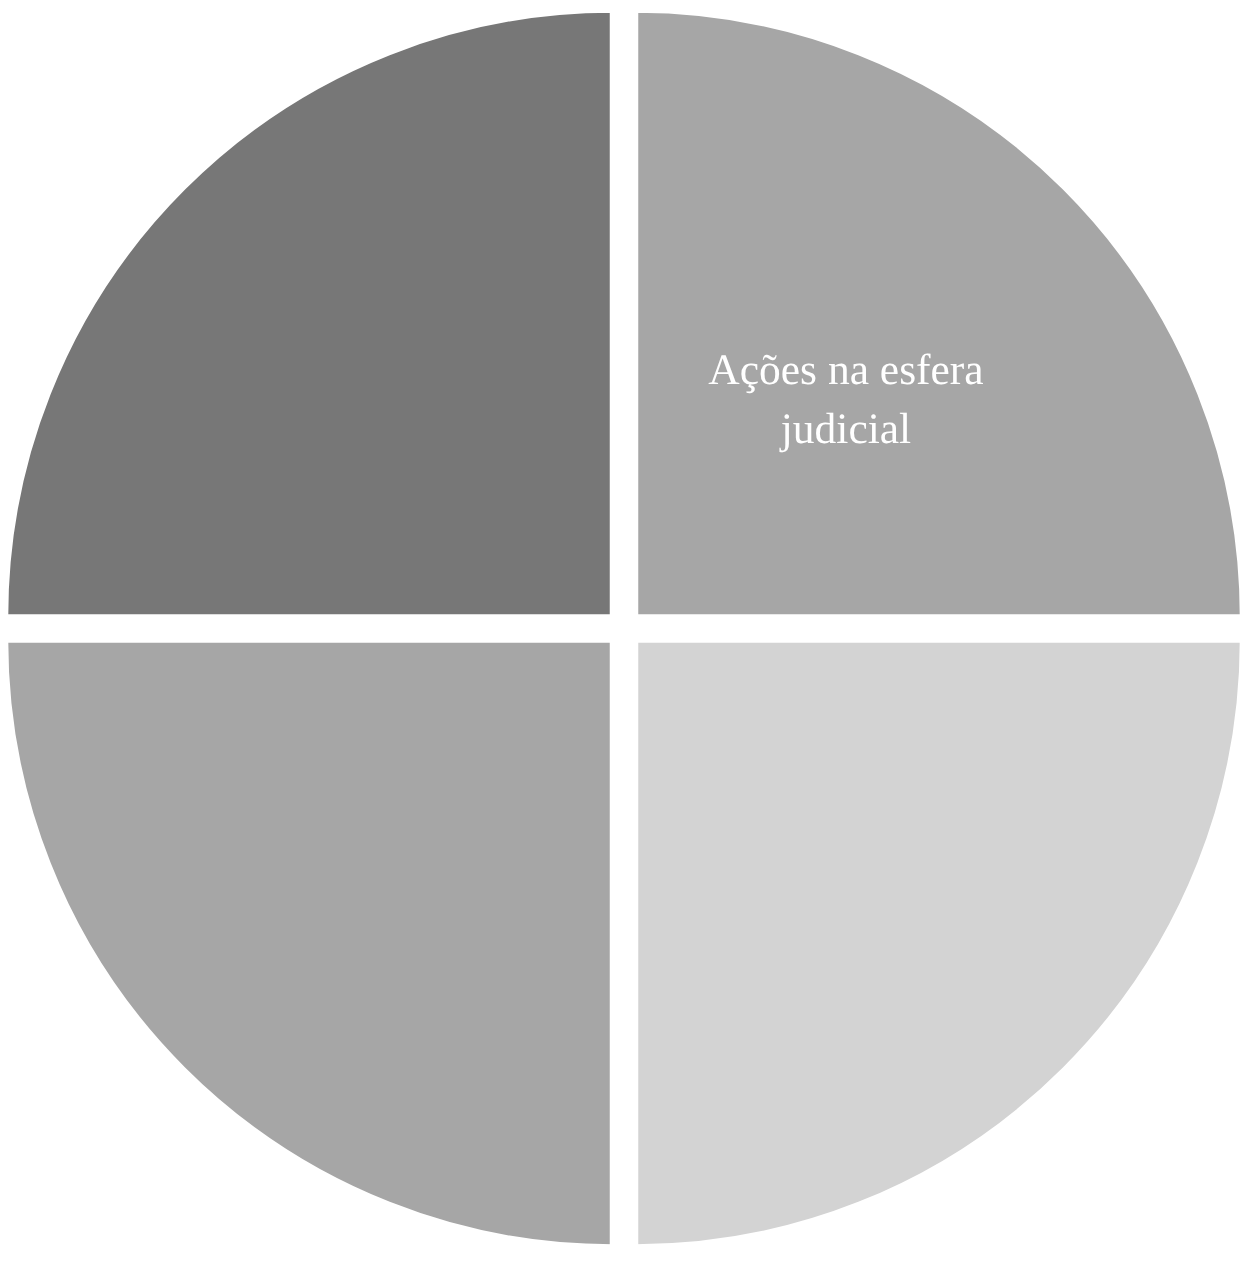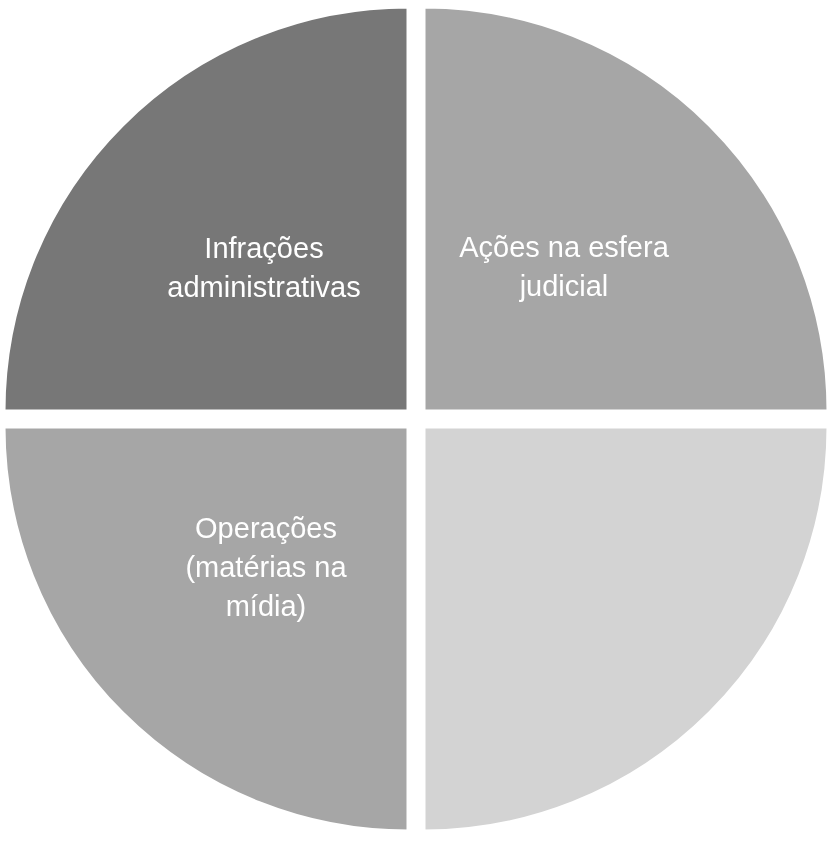--- a/index.html
+++ b/index.html
@@ -25,44 +25,39 @@
       transform: translate(-50%, -50%);
       color: #ffffff;
       font-size: 29px;
       line-height: 39px;
       text-align: center;
       white-space: pre-line;
       width: 340px;
       pointer-events: none;
     }
     .label-tl { left: 264px; top: 268px; }
-    .label-tr { left: 564px; top: 267px; }
+    .label-tr { left: 564px; top: 267px; font-family: Liberation Serif, serif; }
     .label-bl { left: 266px; top: 567px; }
     .label-br { left: 566px; top: 567px; }
   </style>
 </head>
 <body>
 
 <div class="canvas">
 
   <svg width="832" height="842" viewBox="0 0 832 842">
 
     <path d="M 416 419 L 416 15 A 404 404 0 0 0 12 419 Z" transform="translate(-8,-8)" stroke="#ffffff" stroke-width="3" stroke-linejoin="round" fill="#777777"></path>
 
     <path d="M 416 419 L 820 419 A 404 404 0 0 0 416 15 Z" transform="translate(8,-8)" stroke="#ffffff" stroke-width="3" stroke-linejoin="round" fill="#a6a6a6"></path>
 
     <path d="M 416 419 L 12 419 A 404 404 0 0 0 416 823 Z" transform="translate(-8,8)" stroke="#ffffff" stroke-width="3" stroke-linejoin="round" fill="#a6a6a6"></path>
 
     <path d="M 416 419 L 416 823 A 404 404 0 0 0 820 419 Z" transform="translate(8,8)" stroke="#ffffff" stroke-width="3" stroke-linejoin="round" fill="#d3d3d3"></path>
   </svg>
 
-  <div class="slice-label label-tl">Infrações
-administrativas</div>
 
   <div class="slice-label label-tr">Ações na esfera
 judicial</div>
 
-  <div class="slice-label label-bl">Operações
-(matérias na
-mídia)</div>
 
 
 </div>
 
 </body></html>

